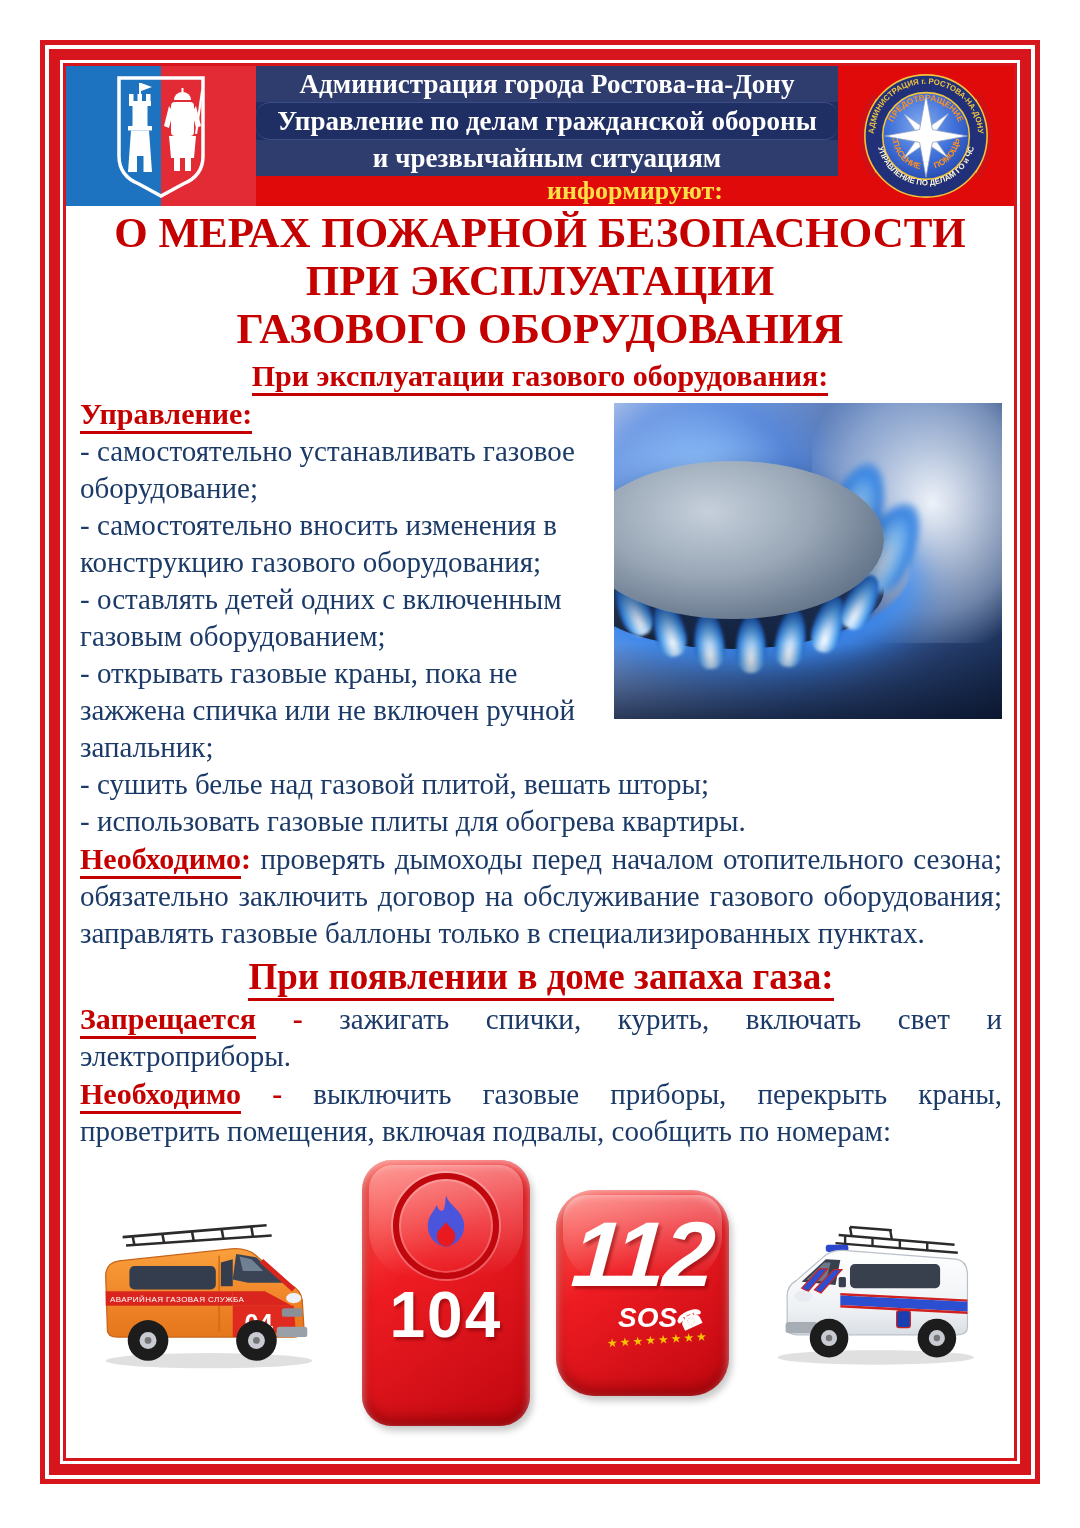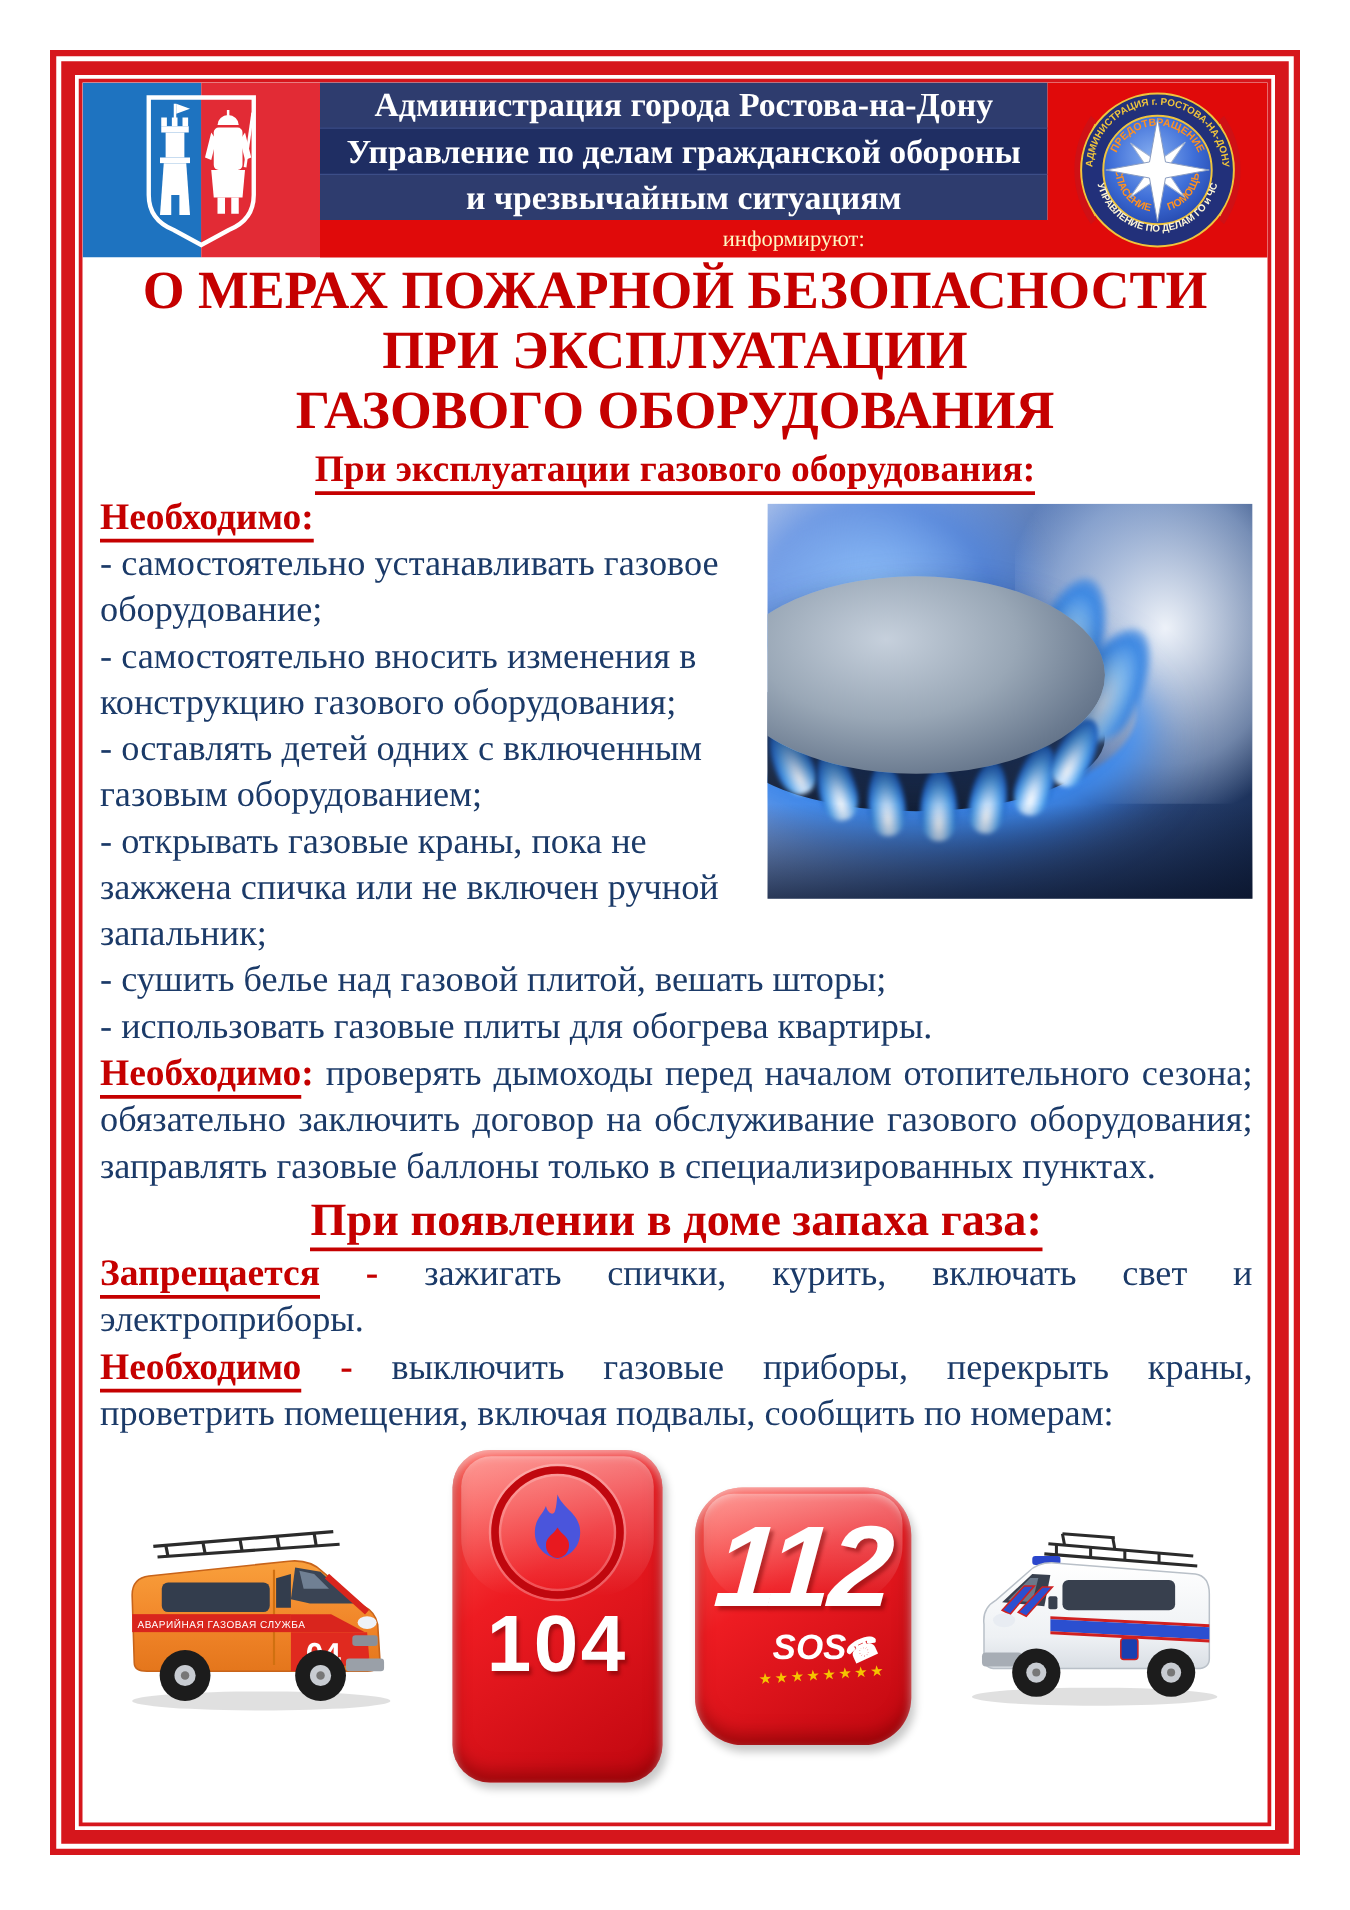--- a/index.html
+++ b/index.html
@@ -42,27 +42,27 @@
   .header-top{flex:1;display:flex;}
   .org-block{
     flex:1;background:var(--hdr-navy);
     display:flex;flex-direction:column;text-align:center;
   }
   .org-line{
     flex:1;display:flex;align-items:center;justify-content:center;
     color:#fff;font-weight:bold;font-size:27px;white-space:nowrap;
   }
   .org-line:nth-child(odd){background:rgba(255,255,255,.07);}
-  .org-line:nth-child(2){border-top:1px solid #3c4e88;border-bottom:1px solid #3c4e88;}
+  .org-line:nth-child(2){border-top:1px solid #3c4e88;border-bottom:1px solid #3c4e88;border-radius:14px;}
   .emblem-box{width:176px;flex:0 0 176px;background:var(--strip-red);}
   .header-bottom{
     height:30px;background:var(--strip-red);
     display:flex;align-items:center;justify-content:center;
   }
-  .informs{color:#fef9c3;font-weight:normal;font-size:18px;}
+  .informs{color:#fde047;font-weight:bold;font-size:26px;}
   .emblem{position:absolute;top:1px;right:19px;width:138px;height:138px;z-index:2;}
   .emblem svg{width:100%;height:100%;display:block;}
   .arc-text{fill:#f0c43c;font-size:8px;font-weight:bold;font-family:"Liberation Sans",sans-serif;}
   .arc-text-w{fill:#fdf6d8;font-size:8px;font-weight:bold;font-family:"Liberation Sans",sans-serif;}
   .arc-text-o{fill:#ff9020;font-size:8.5px;font-weight:bold;font-family:"Liberation Sans",sans-serif;}
 
   
   .title{margin-top:3px;text-align:center;color:var(--text-red);font-weight:bold;
          font-size:43px;line-height:48px;}
   .subtitle{margin-top:6px;text-align:center;font-size:30px;font-weight:bold;color:var(--text-red);}
@@ -257,21 +257,21 @@
       <div class="tongue" style="left:80px;top:208px;transform:rotate(-5deg);"></div>
       <div class="tongue" style="left:122px;top:212px;"></div>
       <div class="tongue" style="left:162px;top:206px;transform:rotate(8deg);"></div>
       <div class="tongue" style="left:200px;top:192px;transform:rotate(16deg);"></div>
       <div class="tongue" style="left:232px;top:170px;transform:rotate(26deg);"></div>
       <div class="ph-cap"></div>
       <div class="ph-dark"></div>
     </div>
 
     <div>
-      <span class="h-red u">Необходимо:</span>
+      <span class="h-red u">Управление:</span>
       <div class="item">- самостоятельно устанавливать газовое оборудование;</div>
       <div class="item">- самостоятельно вносить изменения в конструкцию газового оборудования;</div>
       <div class="item">- оставлять детей одних с включенным газовым оборудованием;</div>
       <div class="item">- открывать газовые краны, пока не зажжена спичка или не включен ручной запальник;</div>
       <div class="item">- сушить белье над газовой плитой, вешать шторы;</div>
       <div class="item">- использовать газовые плиты для обогрева квартиры.</div>
     </div>
 
     <div class="para">
       <span class="h-red u">Необходимо</span><span class="h-red">:</span>

